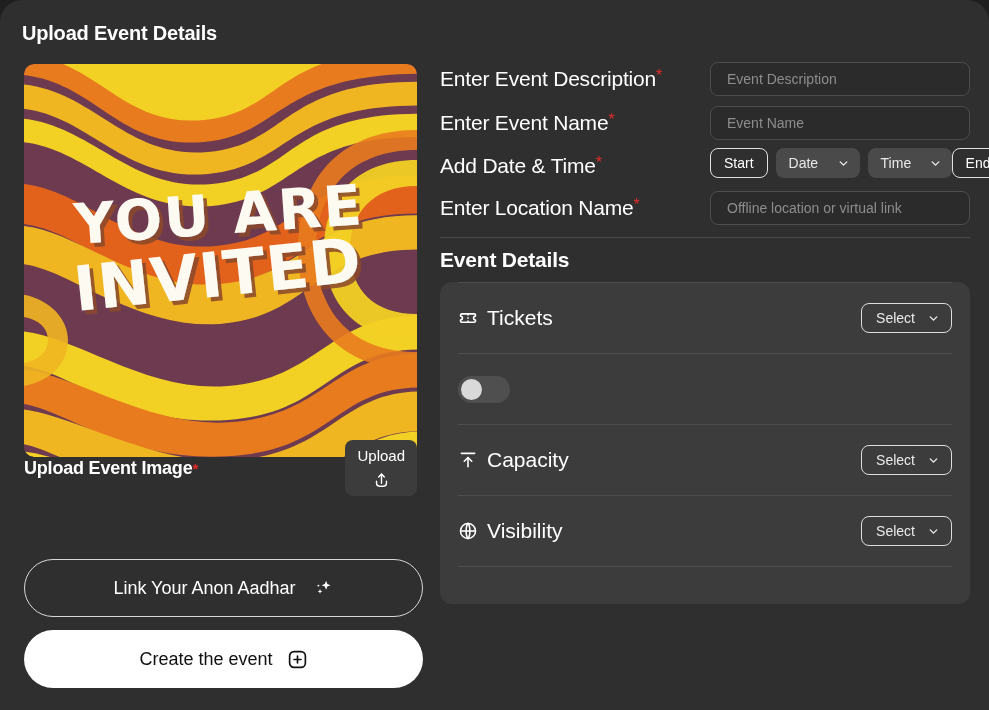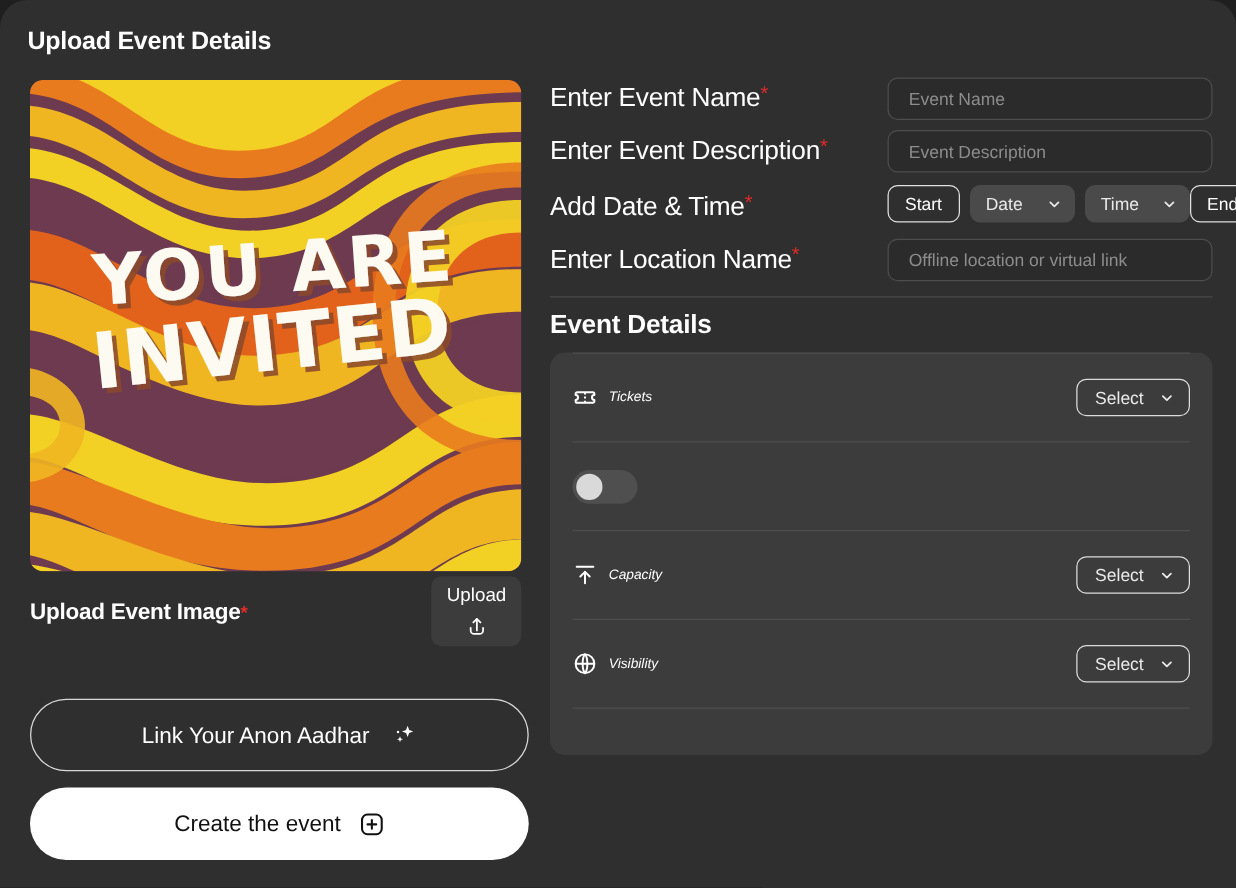--- a/index.html
+++ b/index.html
@@ -29,21 +29,21 @@
   .event-image {
     width: 393px; height: 393px;
     border-radius: 10px;
     overflow: hidden;
     position: relative;
     background: #6d3a4f;
   }
   .event-image svg { display: block; width: 100%; height: 100%; }
 
   .upload-row {
-    position: absolute; left: 0; top: 408px;
+    position: absolute; left: 0; top: 387px;
     width: 393px; height: 34px;
     display: flex; align-items: center; justify-content: space-between;
   }
   .upload-label {
     font-size: 18px; font-weight: 700; color: #fff;
     letter-spacing: -0.2px;
   }
   .req { color: #e22b28; font-size: 15px; }
   .upload-btn {
     display: inline-flex; align-items: center; gap: 8px;
@@ -123,21 +123,21 @@
     padding: 0 18px;
   }
   .card-toprule { height: 1px; background: #4e4e4e; margin-top: 10px; }
   .detail-row {
     height: 71px;
     display: flex; align-items: center; justify-content: space-between;
     border-bottom: 1px solid #4e4e4e;
   }
   .detail-row.last { border-bottom: 1px solid #4e4e4e; }
   .detail-left { display: flex; align-items: center; gap: 9px; }
-  .detail-label { font-size: 11px; color: #fff; font-style: italic; }
+  .detail-label { font-size: 21px; color: #fff; }
 
   .select-btn {
     height: 30px;
     background: transparent; color: #eaeaea;
     border: 1px solid #dcdcdc; border-radius: 8px;
     font-size: 14px; font-family: inherit;
     display: flex; align-items: center; gap: 12px;
     padding: 0 11px 0 14px; cursor: pointer;
   }
 
@@ -237,28 +237,28 @@
         <svg width="21" height="21" viewBox="0 0 24 24" fill="none" stroke="#111" stroke-width="1.9" stroke-linecap="round">
           <rect x="3" y="3" width="18" height="18" rx="5"></rect>
           <path d="M12 8v8M8 12h8"></path>
         </svg>
       </span>
     </button>
   </div>
 
   <div class="right-col">
 
+    <div class="field-row" style="margin-bottom:10px">
+      <div class="field-label"><span>Enter Event Description</span><span class="req">*</span></div>
+      <input class="text-input" type="text" placeholder="Event Description" style="">
+    </div>
+
     <div class="field-row">
       <div class="field-label"><span>Enter Event Name</span><span class="req">*</span></div>
       <input class="text-input" type="text" placeholder="Event Name" style="">
-    </div>
-
-    <div class="field-row" style="margin-bottom:10px">
-      <div class="field-label"><span>Enter Event Description</span><span class="req">*</span></div>
-      <input class="text-input" type="text" placeholder="Event Description" style="">
     </div>
 
     <div class="field-row" style="align-items:flex-start;margin-bottom:6px">
       <div class="dt-labelcell field-label" style="padding-top:6px"><span>Add Date &amp; Time</span><span class="req">*</span></div>
       <div class="dt-stack">
 
         <div class="dt-row">
           <button class="dt-pill">Start</button>
           <div class="dt-select">
             <span>Date</span>

